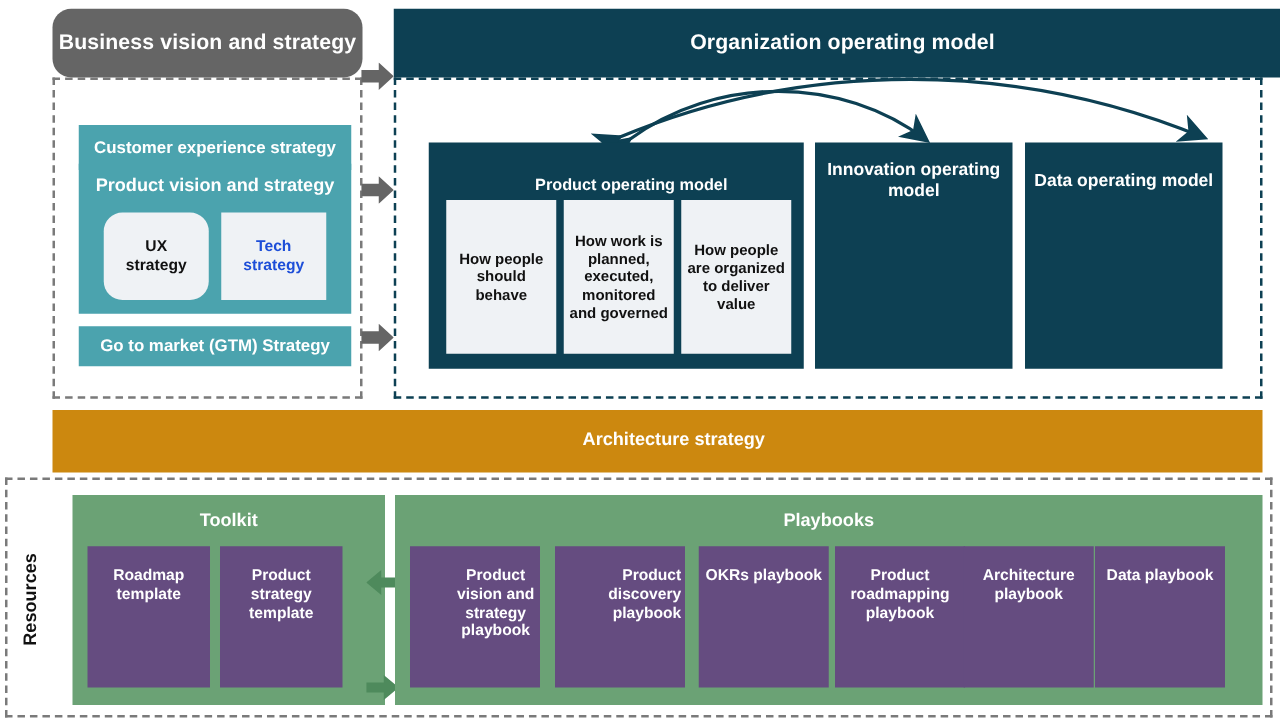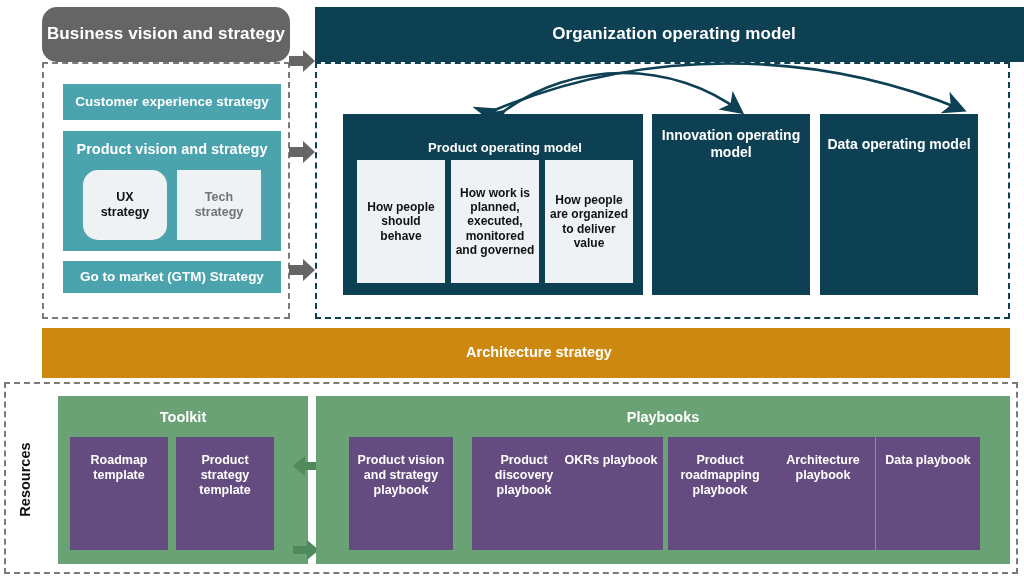--- a/index.html
+++ b/index.html
@@ -12,28 +12,28 @@
   #business-header{left:42px;top:7px;width:248px;height:55px;background:#656565;
       font-size:17px;font-weight:bold;letter-spacing:.1px;border-radius:15px;}
   #org-header{left:315px;top:7px;width:718px;height:55px;background:#0D4053;
       font-size:17px;font-weight:bold;letter-spacing:.1px;}
 
   
   #left-dashed{left:42px;top:62px;width:248px;height:257px;border:2px dashed #7a7a7a;}
   #right-dashed{left:315px;top:62px;width:695px;height:257px;border:2px dashed #0D4053;}
 
   
-  #cx-strategy{left:63px;top:84px;width:218px;height:36px;background:#4BA3AE;
+  #cx-strategy{left:63px;top:100px;width:218px;height:36px;background:#4BA3AE;
       font-size:13.5px;font-weight:bold;}
   #product-vision{left:63px;top:131px;width:218px;height:120px;background:#4BA3AE;}
   #product-vision-title{left:63px;top:136px;width:218px;height:28px;
       font-size:14.5px;font-weight:bold;}
   #ux-strategy{left:83px;top:170px;width:84px;height:70px;background:#EFF2F5;color:#111;
       font-size:12.5px;font-weight:bold;border-radius:15px;}
-  #tech-strategy{left:177px;top:170px;width:84px;height:70px;background:#EFF2F5;color:#737373;
+  #tech-strategy{left:177px;top:170px;width:84px;height:70px;background:#EFF2F5;color:#1d4ed8;
       font-size:12.5px;font-weight:bold;}
   #gtm-strategy{left:63px;top:261px;width:218px;height:32px;background:#4BA3AE;
       font-size:13.5px;font-weight:bold;}
 
   
   .gray-arrow{width:26px;height:22px;}
 
   
   #product-om{left:343px;top:114px;width:300px;height:181px;background:#0D4053;}
   #product-om-title{left:343px;top:136px;width:324px;height:24px;
@@ -69,22 +69,22 @@
   .toolkit-card{top:437px;width:98px;height:113px;background:#654C80;
       font-size:12.5px;font-weight:bold;padding:0 3px;align-items:flex-start;padding-top:16px;}
   #toolkit-card-0{left:70px;}
   #toolkit-card-1{left:176px;}
 
   #playbooks-panel{left:316px;top:396px;width:694px;height:168px;background:#6BA275;}
   #playbooks-title{left:316px;top:406px;width:694px;height:24px;
       font-size:14.5px;font-weight:bold;}
   .playbook-card{top:437px;width:104px;height:113px;background:#654C80;
       font-size:12.5px;font-weight:bold;padding:0 3px;align-items:flex-start;padding-top:16px;}
-  #playbook-card-0{left:349px;}
-  #playbook-card-1{left:472px;}
+  #playbook-card-0{left:328px;padding-left:36px;}
+  #playbook-card-1{left:444px;text-align:right;}
   #playbook-card-2{left:559px;}
   #playbook-card-3{left:668px;}
   #playbook-card-4{left:771px;}
   #playbook-card-5{left:876px;}
 
   .green-arrow{width:26px;height:20px;}
 </style>
 </head>
 <body>
 

